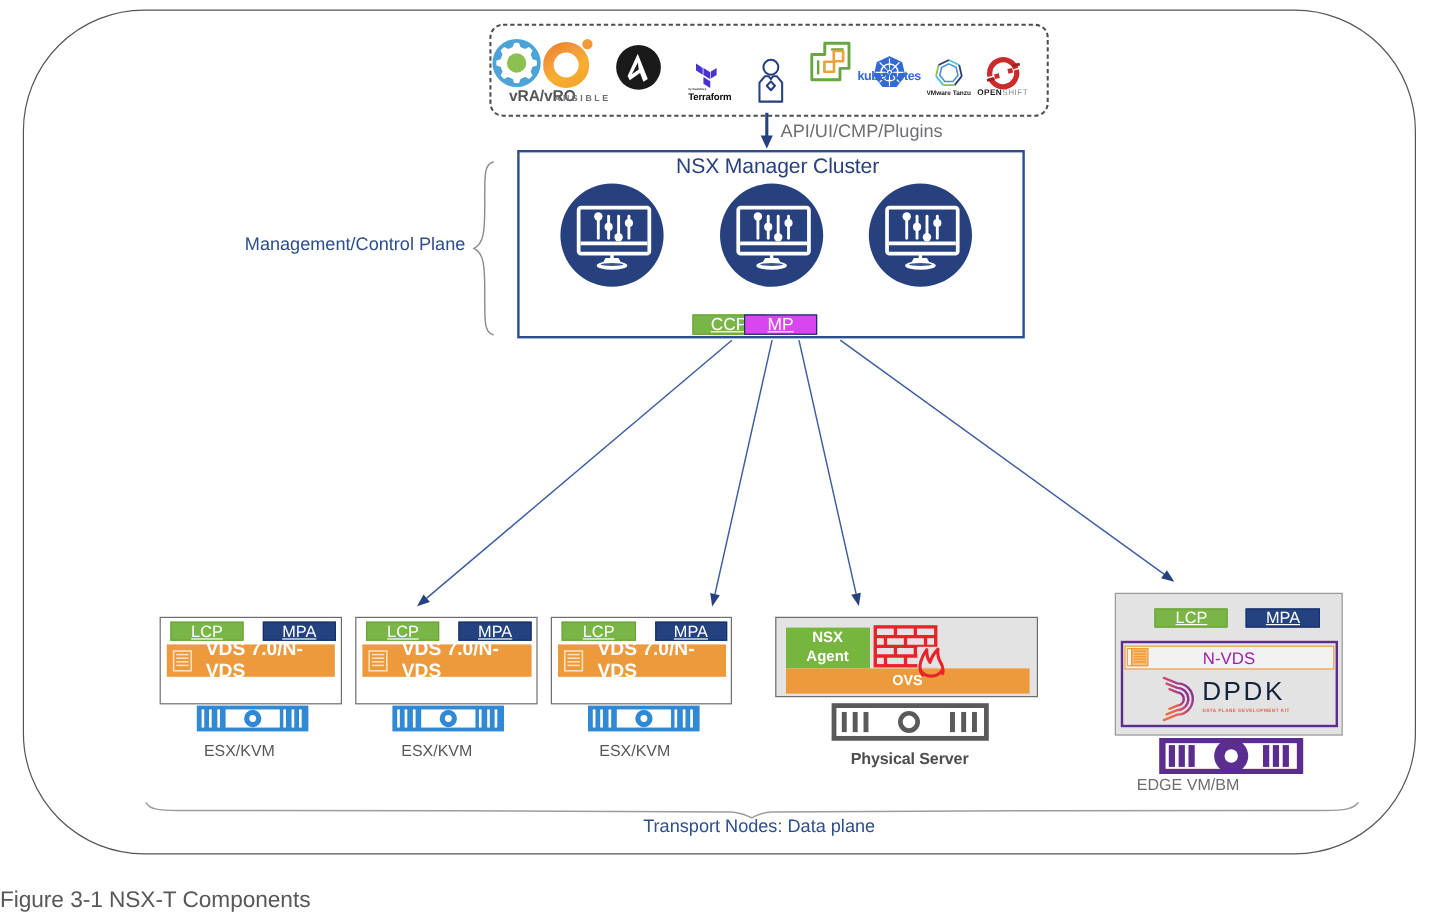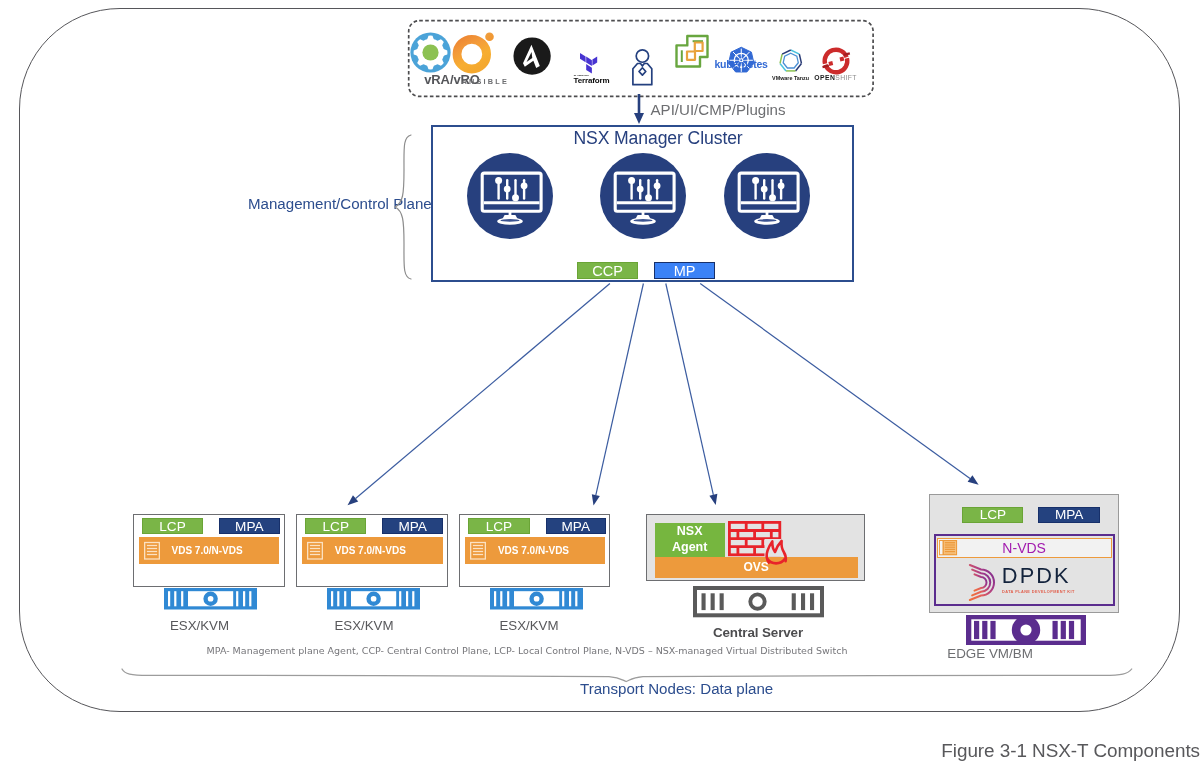--- a/index.html
+++ b/index.html
@@ -5,30 +5,30 @@
   html,body{margin:0;padding:0;}
   body{width:1200px;height:766px;background:#ffffff;font-family:"Liberation Sans",sans-serif;overflow:hidden;}
   #page{position:relative;width:1200px;height:766px;border-radius:15px;}
   .abs{position:absolute;}
   
   #outer-frame{left:18.6px;top:8.2px;width:1161.5px;height:704.3px;border:1.25px solid #56565a;border-radius:101px;box-sizing:border-box;}
   
   #consumption-box{left:405.5px;top:17.5px;width:470px;height:80px;}
   
   #manager-box{left:431px;top:125px;width:423px;height:157px;border:2px solid #2c4d8e;box-sizing:border-box;background:#fff;}
-  #manager-title{position:absolute;left:445px;top:127.5px;width:426px;text-align:center;font-size:17.6px;color:#27407e;letter-spacing:-0.1px;}
-  .badge{position:absolute;display:flex;align-items:center;justify-content:center;color:#fff;font-size:14.5px;font-weight:bold;box-sizing:border-box;}
+  #manager-title{position:absolute;left:435px;top:127.5px;width:426px;text-align:center;font-size:17.6px;color:#27407e;letter-spacing:-0.1px;}
+  .badge{position:absolute;display:flex;align-items:center;justify-content:center;color:#fff;font-size:14.5px;font-weight:bold;box-sizing:border-box;text-decoration:underline;}
   
-  .plane-label{position:absolute;color:#2c4d8e;font-size:15.1px;white-space:nowrap;margin-left:44px;}
+  .plane-label{position:absolute;color:#2c4d8e;font-size:15.1px;white-space:nowrap;}
   #legend{position:absolute;left:0;top:644.6px;width:1054px;text-align:center;font-size:9.5px;font-family:"DejaVu Sans",sans-serif;color:#76767a;}
-  #caption{position:absolute;left:0;top:739.5px;width:1200px;text-align:right;font-size:18.9px;color:#58585b;letter-spacing:-0.05px;}
+  #caption{position:absolute;left:0;top:739.5px;width:1200px;text-align:left;font-size:18.9px;color:#58585b;letter-spacing:-0.05px;}
   
   .tn-card{position:absolute;border:1.5px solid #6d6e71;box-sizing:border-box;background:#fff;}
   .tn-bar{position:absolute;display:flex;align-items:center;box-sizing:border-box;}
-  .tn-bar-label{color:#fff;font-size:10px;font-weight:bold;}
+  .tn-bar-label{color:#fff;font-size:16px;font-weight:bold;}
   .tn-caption{position:absolute;text-align:center;font-size:14px;color:#58585b;}
   svg{display:block;overflow:visible;}
 </style>
 </head>
 <body>
 
 <div id="page">
 
   <div class="abs" id="outer-frame"></div>
 
@@ -204,21 +204,21 @@
             <ellipse cx="43" cy="68.2" rx="12.8" ry="3.6"></ellipse>
             <ellipse cx="43" cy="67.4" rx="9.6" ry="1.3" fill="#3b5391"></ellipse>
           </g>
         </svg>
       </div>
     </div>
   <div class="abs" id="manager-badges">
       <div class="badge" style="left: 577px; top: 262px; width: 61px; height: 17px; background: rgb(122, 181, 71); border: 1.2px solid rgb(106, 164, 54); font-weight: normal;">
         <span>CCP</span>
       </div>
-      <div class="badge" style="left: 654px; top: 262px; width: 61px; height: 17px; background: #3b82f6; border: 1.2px solid rgb(23, 48, 106); font-weight: normal; text-align: center;">
+      <div class="badge" style="left: 620px; top: 262px; width: 61px; height: 17px; background: #d946ef; border: 1.2px solid rgb(23, 48, 106); font-weight: normal; text-align: center;">
         <span>MP</span>
       </div>
     </div>
 
   <svg class="abs" id="connectors" style="left:0;top:0;" width="1200" height="766">
       <line x1="609.9" y1="283.5" x2="355.5954042364507" y2="498.45716212025627" stroke="#3b5ca0" stroke-width="1.2"></line>
       <polygon points="347.5 505.3 352.9486461886253 495.3259208589876 358.2421622842761 501.5884033815249" fill="#27407e"></polygon>
       <line x1="643.4" y1="283.5" x2="595.8246121814154" y2="495.15803799049644" stroke="#3b5ca0" stroke-width="1.2"></line>
       <polygon points="593.5 505.5 591.8244193286829 494.2588955429678 599.824805034148 496.05718043802506" fill="#27407e"></polygon>
       <line x1="665.8" y1="283.5" x2="713.3713940921976" y2="494.75893648959897" stroke="#3b5ca0" stroke-width="1.2"></line>
@@ -229,21 +229,20 @@
 
   <div class="plane-label" style="left:204px;top:195px;">Management/Control Plane</div>
   <svg class="abs" style="left:394px;top:134px;" width="22" height="146" viewBox="0 0 22 146">
     <path d="M17 1 C9 3 10 14 10 36 C10 60 9 69 1 73 C9 77 10 86 10 110 C10 132 9 143 17 145" stroke="#8d8d8d" stroke-width="1.2" fill="none" stroke-linecap="round"></path>
   </svg>
   <div class="plane-label" style="left:536px;top:680px;">Transport Nodes: Data plane</div>
   <svg class="abs" style="left:120px;top:666px;" width="1016" height="20" viewBox="0 0 1016 20">
     <path d="M2 3 C4.5 8 11 9.4 28 9.4 C60 9.4 470 9.4 489 10.6 C500 11.3 503 14.4 506.3 15.5 C509.6 14.4 512 11.3 523 10.6 C542 9.4 952 9.4 984 9.4 C1001 9.4 1008 8 1011.7 3" stroke="#9c9c9c" stroke-width="1.25" fill="none" stroke-linecap="round"></path>
   </svg>
 
-  <div id="legend">MPA- Management plane Agent,  CCP- Central Control Plane, LCP- Local Control Plane, N-VDS – NSX-managed Virtual Distributed Switch</div>
 
   <div class="abs" id="transport-nodes">
       <div class="abs tn-card" style="left: 132.5px; top: 513.5px; width: 152px; height: 73px;"></div>
       <div class="badge" style="left: 141.8px; top: 518.4px; width: 61.4px; height: 15.9px; background: rgb(122, 181, 71); border: 1.2px solid rgb(106, 164, 54); font-size: 13.6px; font-weight: normal;">
         <span>LCP</span>
       </div>
       <div class="badge" style="left: 219.1px; top: 518.4px; width: 60.5px; height: 15.9px; background: rgb(36, 66, 127); border: 1.2px solid rgb(23, 48, 106); font-size: 13.6px; font-weight: normal;">
         <span>MPA</span>
       </div>
       <div class="abs tn-bar" style="left: 138.9px; top: 537.4px; width: 140.4px; height: 27px; background: rgb(237, 154, 60);">
@@ -383,21 +382,21 @@
           <rect x="8.5" y="7.3" width="4.1" height="16.8"></rect>
           <rect x="17.6" y="7.3" width="4.1" height="16.8"></rect>
           <rect x="26.6" y="7.3" width="4.1" height="16.8"></rect>
           <rect x="98.7" y="7.3" width="4.1" height="16.8"></rect>
           <rect x="108" y="7.3" width="4.1" height="16.8"></rect>
           <rect x="117" y="7.3" width="4.1" height="16.8"></rect>
         </g>
         <circle cx="64.5" cy="15.6" r="7.2" fill="none" stroke="#5a5a5a" stroke-width="3.9"></circle>
       </svg>
     </div>
-  <div class="abs" style="left:658px;top:624.8px;width:200px;text-align:center;font-size:13.4px;font-weight:bold;color:#4d4d4f;letter-spacing:-0.1px;">Central Server</div>
+  <div class="abs" style="left:658px;top:624.8px;width:200px;text-align:center;font-size:13.4px;font-weight:bold;color:#4d4d4f;letter-spacing:-0.1px;">Physical Server</div>
 
   <div class="abs" id="edge-card" style="left:928.7px;top:494.2px;width:190.3px;height:119.1px;background:#e3e3e3;border:1.4px solid #9a9a9a;box-sizing:border-box;"></div>
   <div class="abs" id="edge-badges">
       <div class="badge" style="left: 962.3px; top: 506.5px; width: 61.2px; height: 16.3px; background: rgb(122, 181, 71); border: 1.2px solid rgb(106, 164, 54); font-size: 13.6px; font-weight: normal;">
         <span>LCP</span>
       </div>
       <div class="badge" style="left: 1038.4px; top: 506.5px; width: 61.5px; height: 16.3px; background: rgb(36, 66, 127); border: 1.2px solid rgb(23, 48, 106); font-size: 13.6px; font-weight: normal;">
         <span>MPA</span>
       </div>
     </div>

